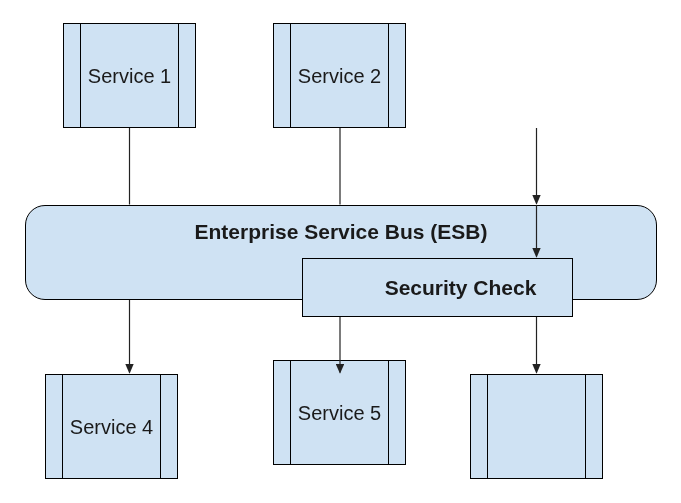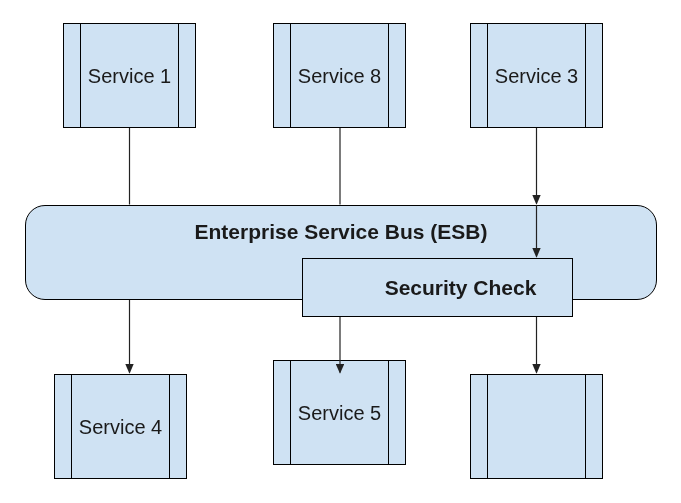--- a/index.html
+++ b/index.html
@@ -63,21 +63,21 @@
     padding-left: 46px;
   }
   .security .label {
     font-size: 21px;
     font-weight: bold;
     white-space: nowrap;
   }
   .s1 { left: 63px;  top: 23px; }
   .s2 { left: 273px; top: 23px; }
   .s3 { left: 470px; top: 23px; }
-  .s4 { left: 54px;  top: 374px; }
+  .s4 { left: 45px;  top: 374px; }
   .s5 { left: 273px; top: 360px; }
   .s6 { left: 470px; top: 374px; }
   svg.edges {
     position: absolute;
     left: 0; top: 0;
     z-index: 3;
     pointer-events: none;
   }
   svg.edges line { stroke: var(--edge-stroke, #222); stroke-width: 1.2px; }
 </style>
@@ -87,26 +87,21 @@
 <div class="canvas" style="--node-fill: #cfe2f3; --node-border: #000000; --edge-stroke: #222222; --label-text: #1a1a1a; --bg: #ffffff;">
 
   <div class="node component s1">
     <span class="stripe left"></span>
     <span class="stripe right"></span>
     <span class="label">Service 1</span>
   </div>
   <div class="node component s2">
     <span class="stripe left"></span>
     <span class="stripe right"></span>
-    <span class="label">Service 8</span>
-  </div>
-  <div class="node component s3">
-    <span class="stripe left"></span>
-    <span class="stripe right"></span>
-    <span class="label">Service 3</span>
+    <span class="label">Service 2</span>
   </div>
 
   <div class="node esb">
     <span class="label">Enterprise Service Bus (ESB)</span>
   </div>
 
   <div class="node security">
     <span class="label">Security Check</span>
   </div>
 

